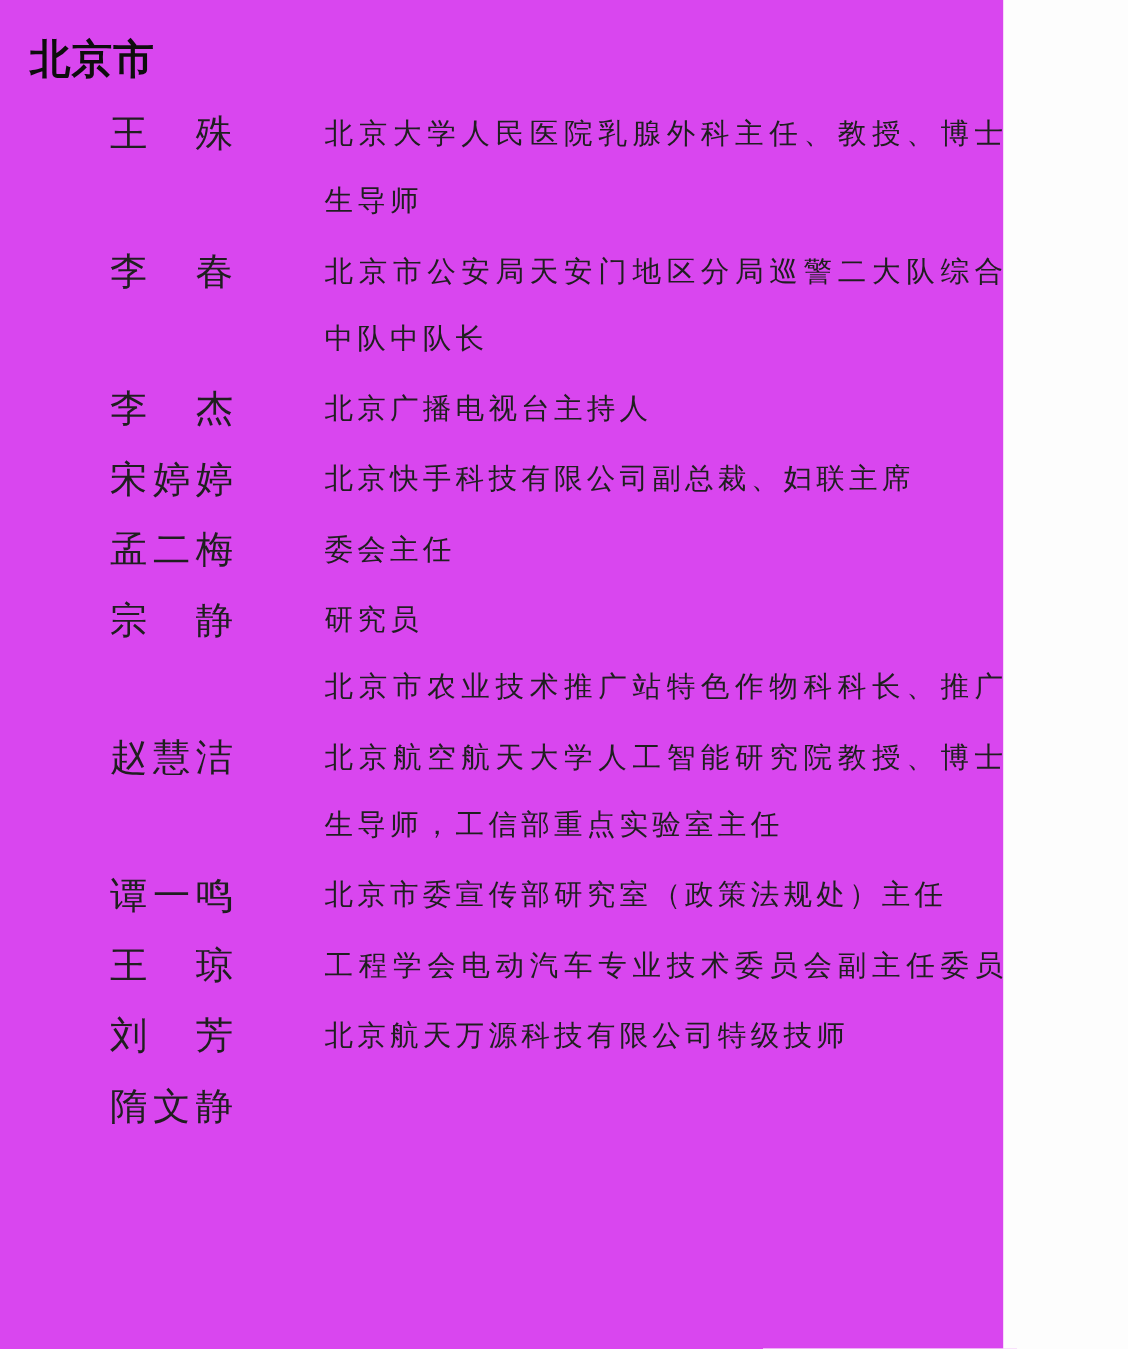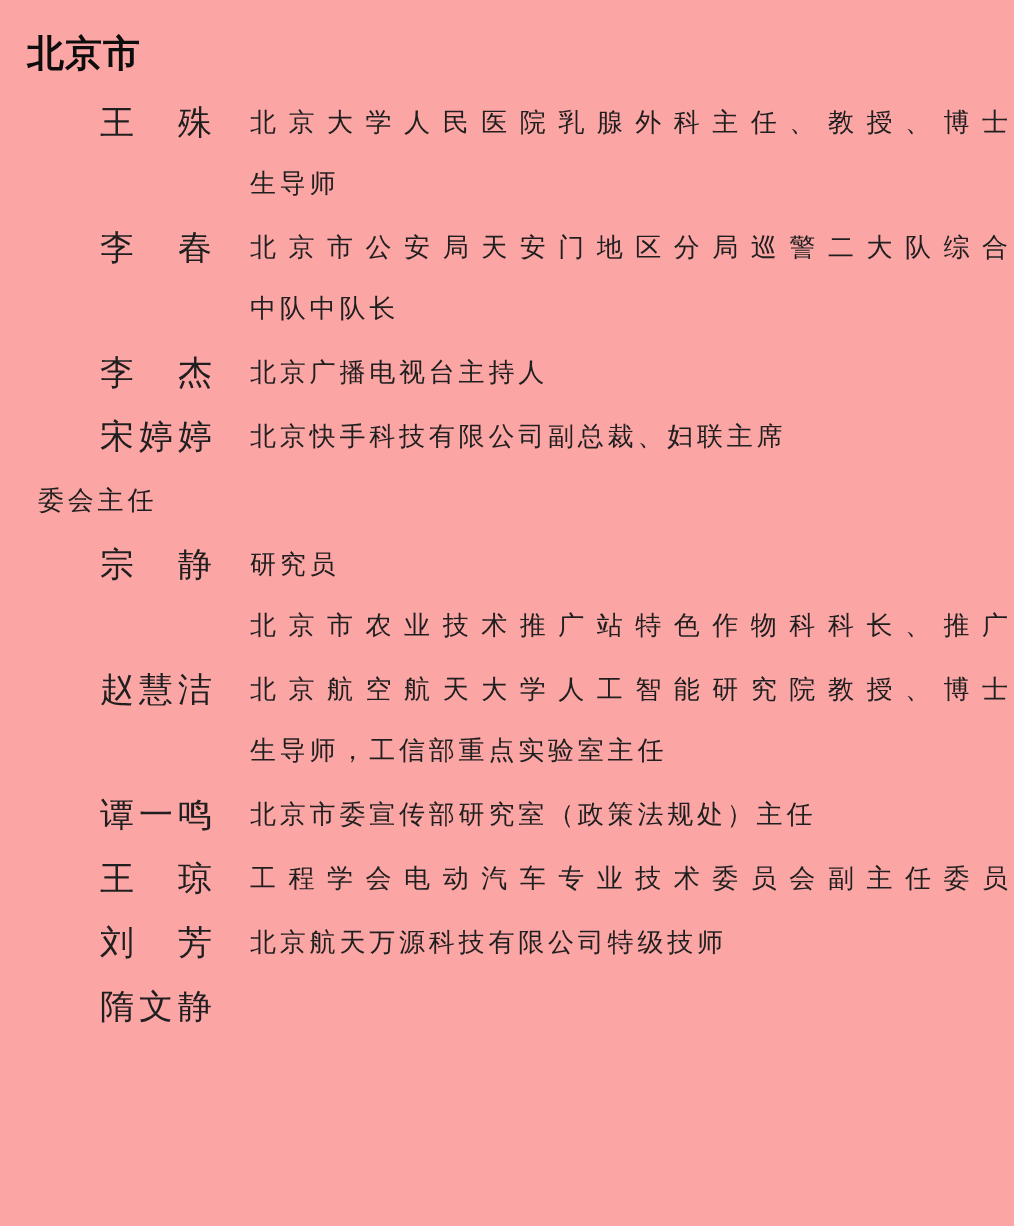--- a/index.html
+++ b/index.html
@@ -9,40 +9,41 @@
   }
   body {
     width: 1025px;
     height: 1226px;
     overflow: hidden;
     font-family: "DejaVu Serif", "Liberation Serif", serif;
     color: #1f1f1f;
   }
   .page {
     box-sizing: border-box;
-    width: 1014px;
+    width: 912px;
     height: 1226px;
     padding-top: 33px;
-    background: #fca5a5;
+    background: #d946ef;
   }
   .region-title {
     margin: 0 0 0 27px;
     font-family: "DejaVu Sans", "Liberation Sans", sans-serif;
     font-weight: 700;
     font-size: 37px;
     line-height: 42px;
     color: #0d0d0d;
     letter-spacing: 1px;
   }
   .entries {
     margin-top: 17px;
   }
   .entry {
     display: flex;
     margin-bottom: 3px;
+    gap: 45px;
   }
   .name {
     flex: 0 0 112px;
     width: 112px;
     margin-left: 100px;
     font-size: 34px;
     line-height: 61px;
     text-align: justify;
     text-align-last: justify;
     white-space: normal;
@@ -90,20 +91,21 @@
           <div class="line">北京广播电视台主持人</div>
         </div>
       </div>
       <div class="entry">
         <div class="name">宋婷婷</div>
         <div class="desc">
           <div class="line">北京快手科技有限公司副总裁、妇联主席</div>
         </div>
       </div>
       <div class="entry">
+        <div class="name">孟二梅</div>
         <div class="desc">
           <div class="line">委会主任</div>
         </div>
       </div>
       <div class="entry">
         <div class="name">宗　静</div>
         <div class="desc">
           <div class="line">研究员</div>
           <div class="line full">北京市农业技术推广站特色作物科科长、推广</div>
         </div>

